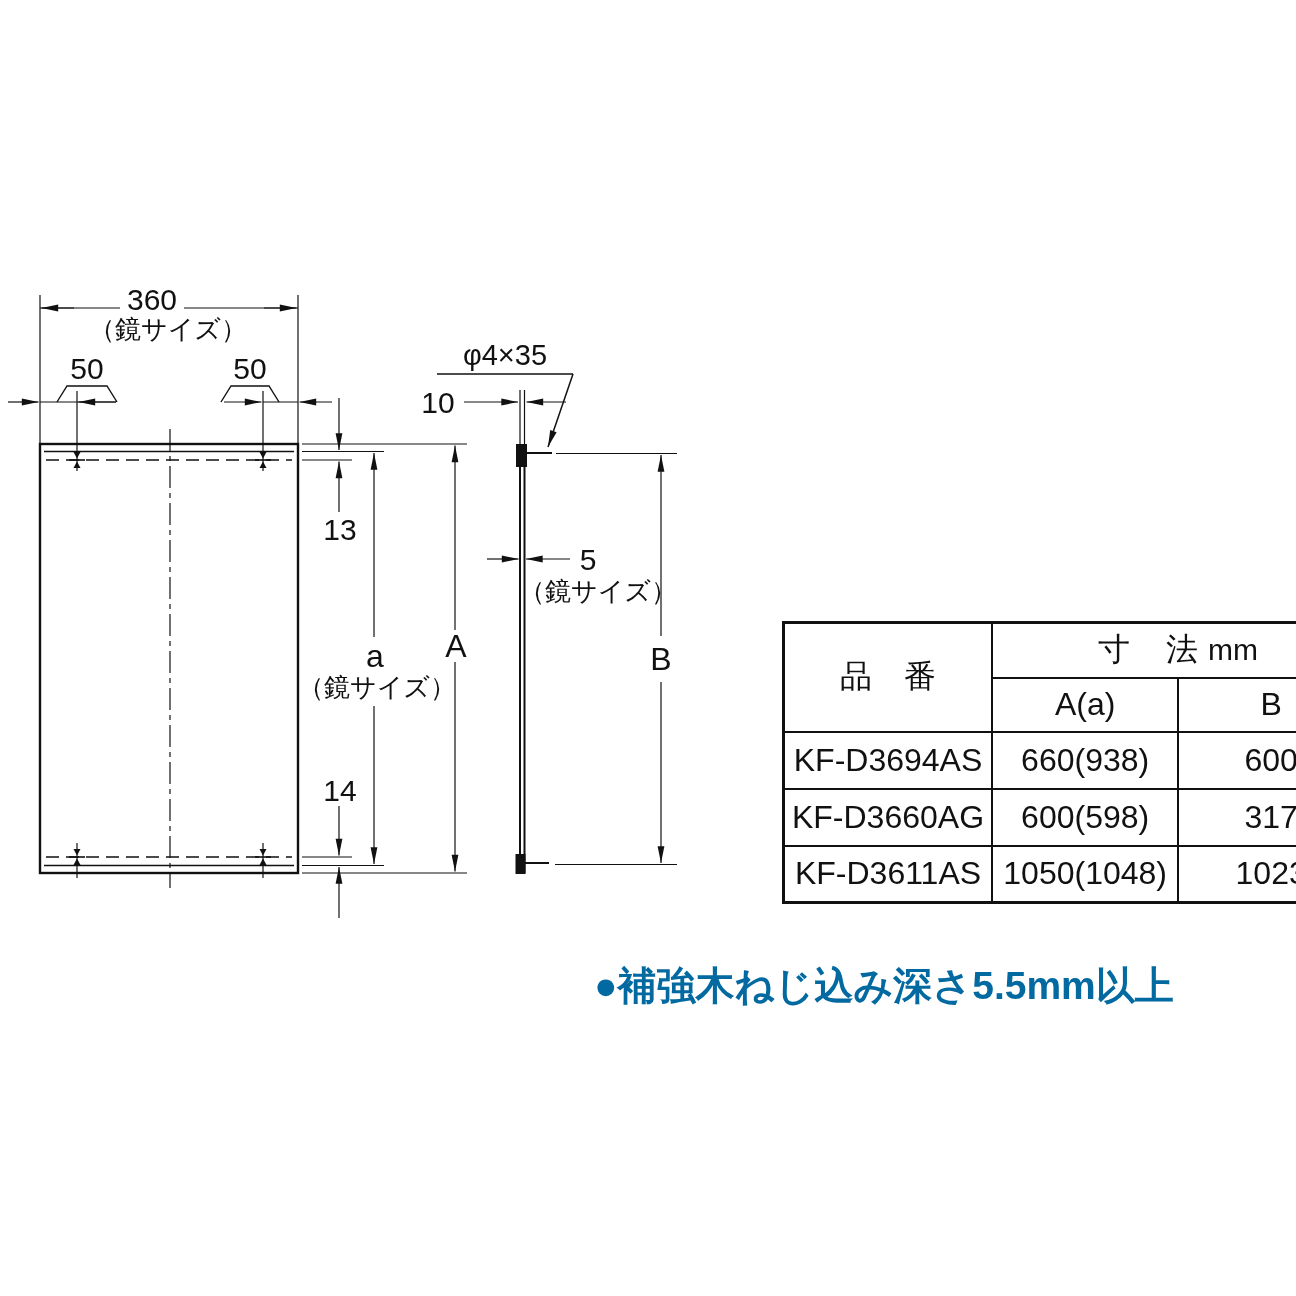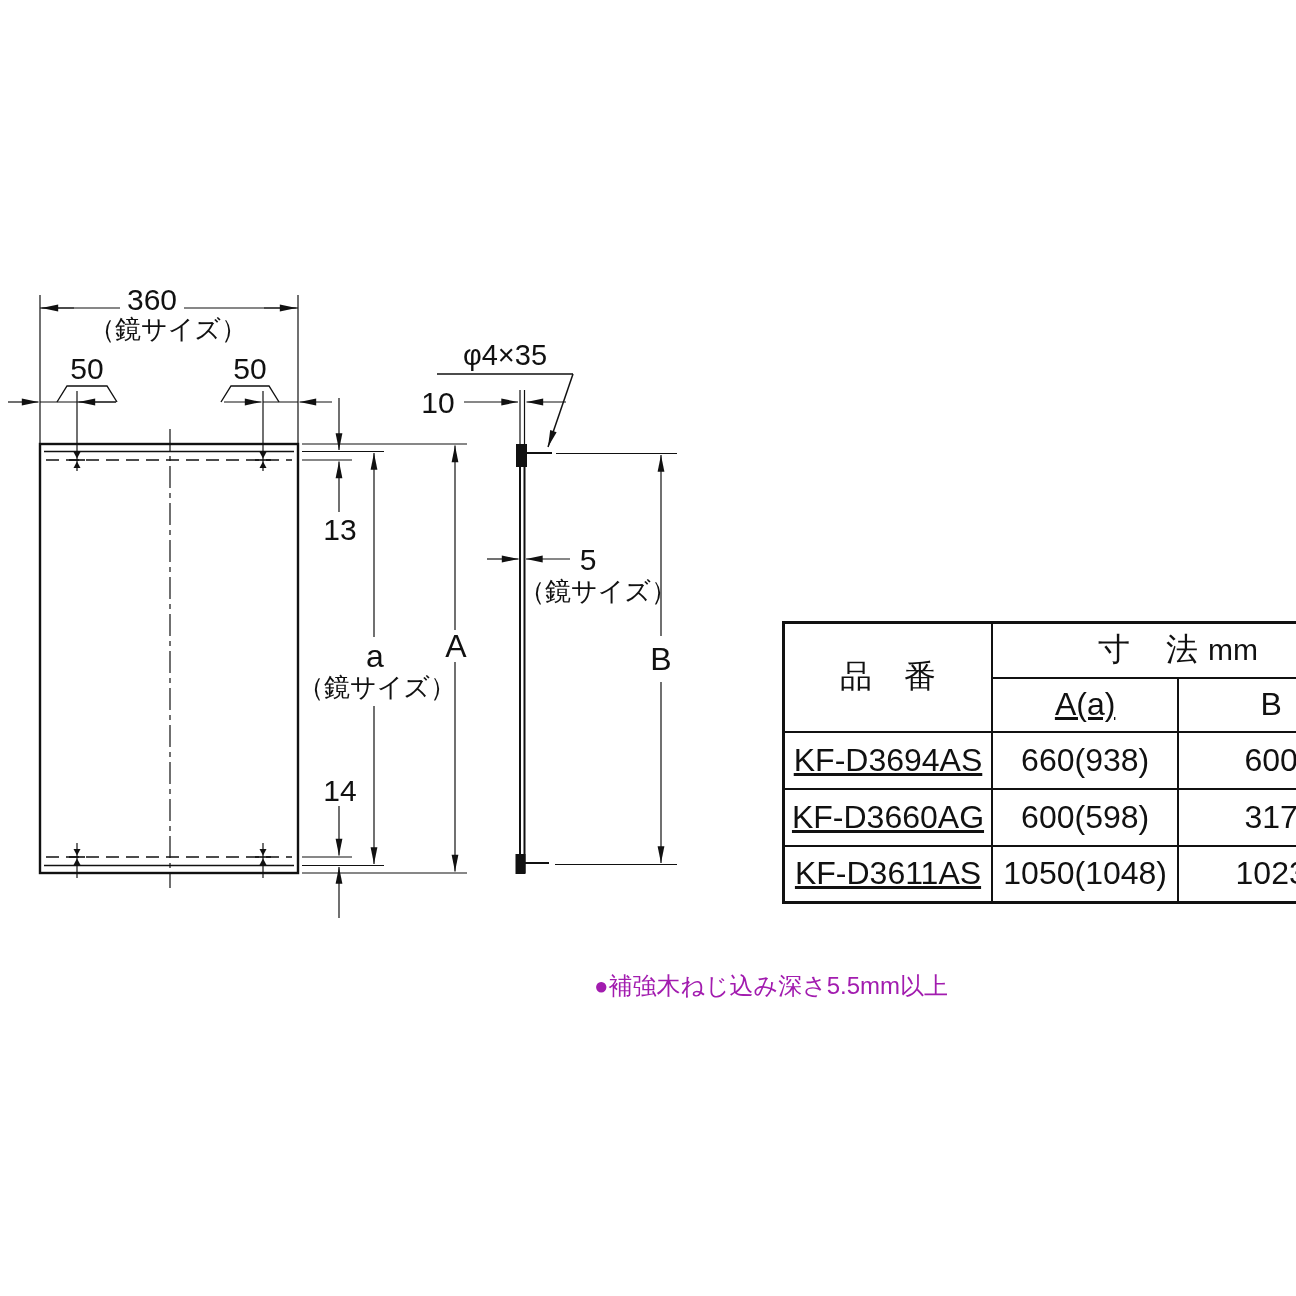--- a/index.html
+++ b/index.html
@@ -8,27 +8,27 @@
   #drawing{position:absolute;left:0;top:0;}
   svg text{fill:#111;font-family:"Liberation Sans","DejaVu Sans",sans-serif;}
 
   .spec-table-wrap{position:absolute;left:782px;top:621px;width:584px;height:279px;}
   table.spec{border-collapse:collapse;width:100%;height:100%;table-layout:fixed;
              font-size:32px;color:#111;}
   table.spec,table.spec th,table.spec td{border:2.5px solid #111;}
   table.spec{border-width:3px;}
   table.spec th,table.spec td{padding:0;font-weight:normal;text-align:center;
                               vertical-align:middle;white-space:nowrap;overflow:hidden;}
-  td.prod{text-align:left;padding-left:5px;text-decoration:underline;}
+  td.prod{text-align:left;padding-left:5px;}
   tr.h1{height:55px;} tr.h2{height:54px;} tr.dr{height:57px;}
   .unit{margin-left:8px;font-size:30px;text-align:right;}
   .dimhead-kanji{letter-spacing:2px;}
 
-  .note{position:absolute;left:594px;top:966px;font-size:24px;line-height:40px;
-        white-space:nowrap;color:#a21caf;}
+  .note{position:absolute;left:594px;top:966px;font-size:39px;line-height:40px;
+        white-space:nowrap;color:#0369a1;font-weight:bold;}
 </style>
 </head>
 <body>
 
 <svg id="drawing" width="1296" height="1296" viewBox="0 0 1296 1296">
   <defs>
     <marker id="ah" viewBox="0 0 18 8" refX="17.2" refY="4" markerWidth="18" markerHeight="8" orient="auto" markerUnits="userSpaceOnUse">
       <path d="M0.5,0.6 L17.2,4 L0.5,7.4 Z" fill="#111"></path>
     </marker>
     <g id="screwmark" stroke="#111" stroke-width="1.6">
@@ -143,21 +143,21 @@
 </svg>
 
 <div class="spec-table-wrap">
   <table class="spec">
     <tbody>
         <tr class="h1">
       <th rowspan="2" style="width:206px;">品　番</th>
       <th colspan="2"><span class="dimhead-kanji">寸　法</span><span class="unit">mm</span></th>
     </tr>
     <tr class="h2">
-      <th style="width:199px;text-decoration:underline;">A(a)</th>
+      <th style="width:199px;">A(a)</th>
       <th style="width:96px;">B</th>
     </tr>
     <tr class="dr">
       <td class="prod">KF-D3694AS</td>
       <td>660(938)</td>
       <td>600</td>
     </tr>
     <tr class="dr">
       <td class="prod">KF-D3660AG</td>
       <td>600(598)</td>

